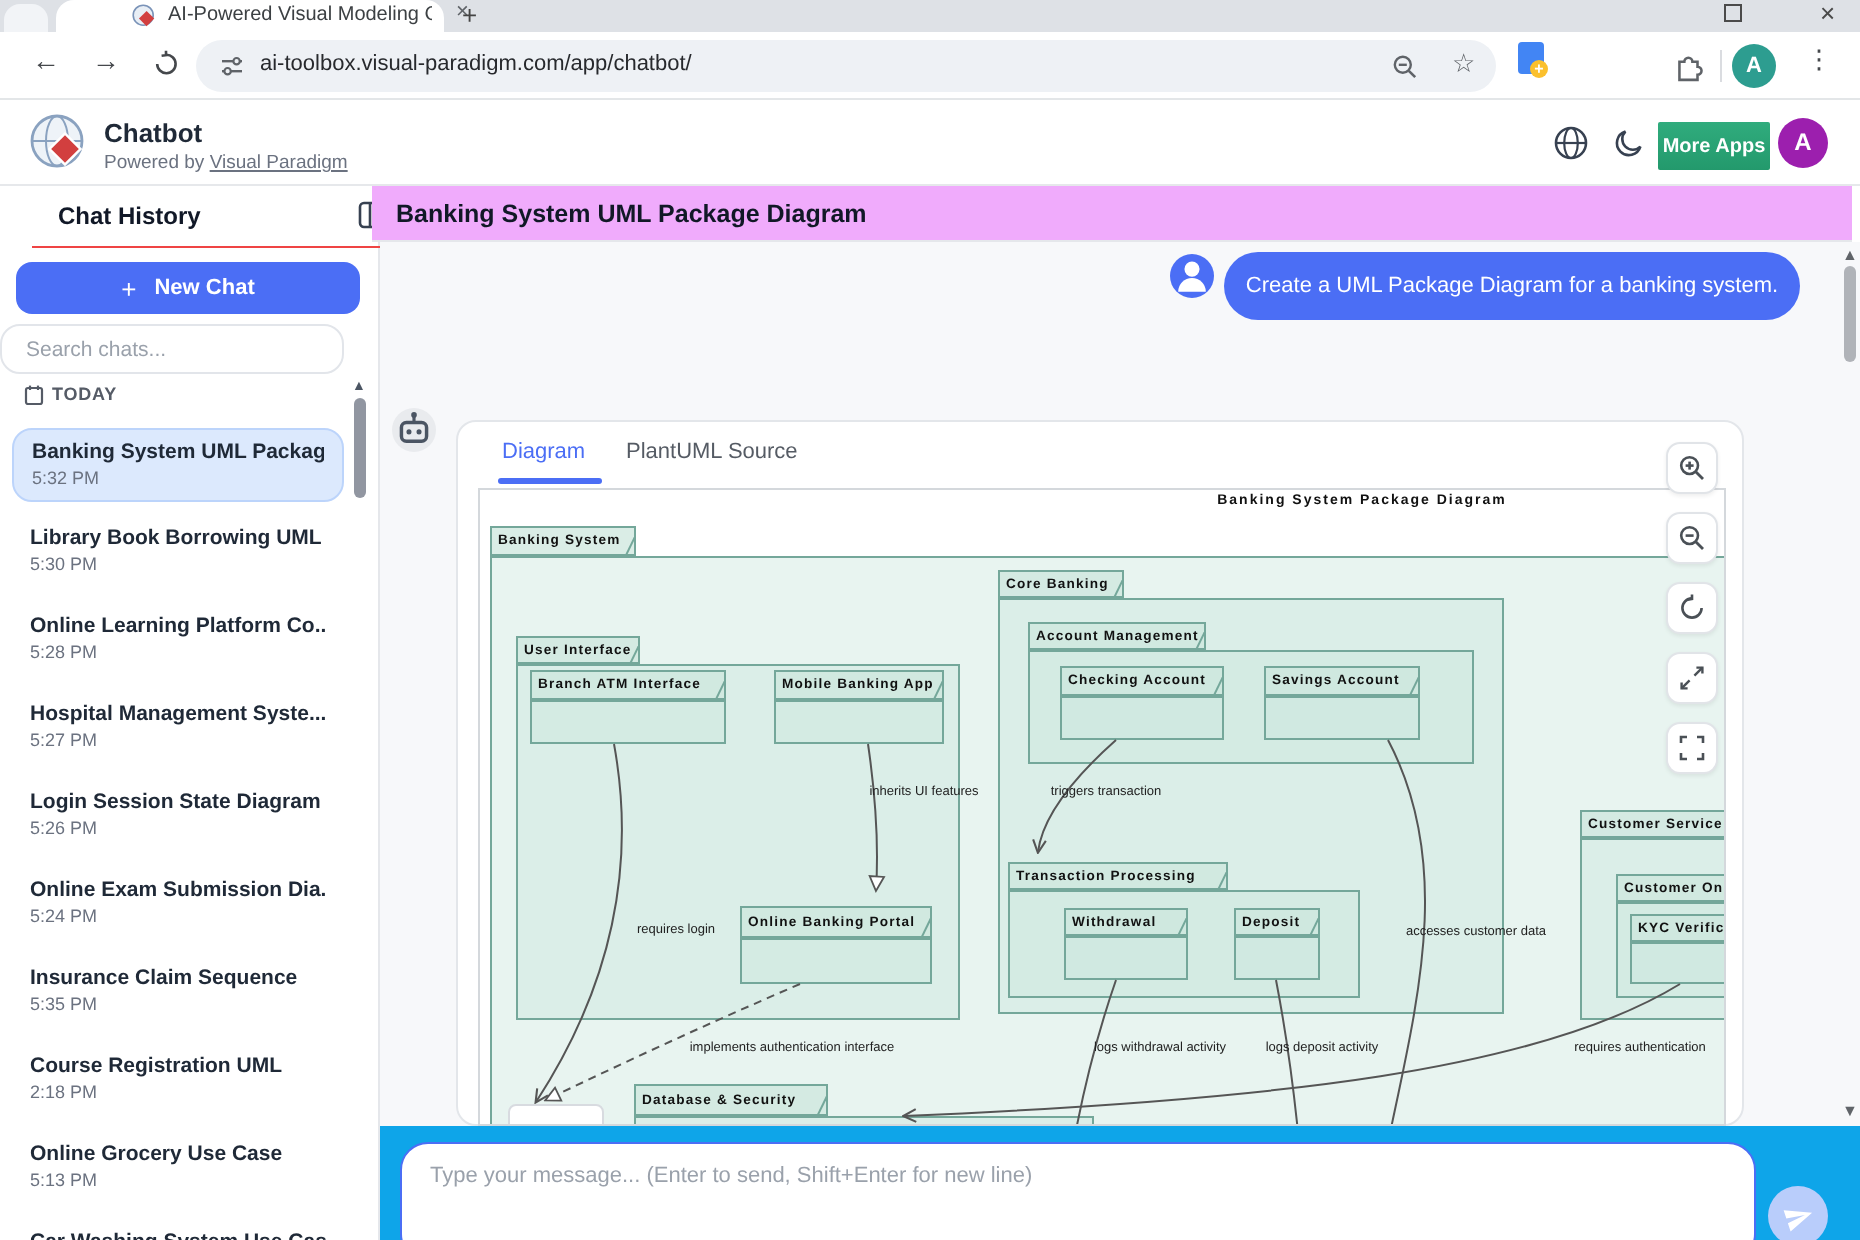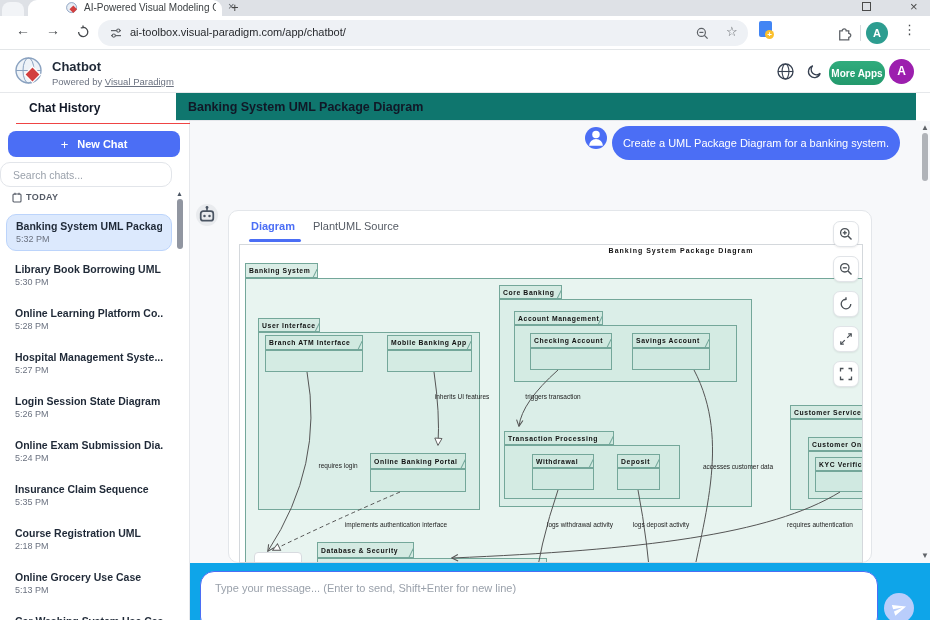--- a/index.html
+++ b/index.html
@@ -27,21 +27,21 @@
   .sep { position:absolute; left:860px; top:9px; width:1px; height:16px; background:#dadce0; }
   .chromeavatar { position:absolute; left:866px; top:6px; width:22px; height:22px; background:#2d9d90; border-radius:50%; color:#fff; font-size:11px; font-weight:bold; text-align:center; line-height:22px; }
   .dots { position:absolute; left:903px; top:6px; font-size:13px; color:#45484c; }
 
   
   .appheader { position:absolute; left:0; top:50px; width:930px; height:43px; background:#fff; border-bottom:1px solid #e6e8eb; }
   .apptitle { position:absolute; left:52px; top:9px; font-size:13px; font-weight:bold; color:#1f2937; }
   .poweredby { position:absolute; left:52px; top:26px; font-size:9.5px; color:#6b7280; }
   .poweredby a { color:#6b7280; }
   .hicon { position:absolute; top:13px; }
-  .moreapps { position:absolute; left:829px; top:11px; width:56px; height:24px; border:none; border-radius:11px; background:linear-gradient(180deg,#30ac7d,#23996c); color:#fff; font-weight:bold; font-size:10px; font-family:"Liberation Sans",sans-serif; }
+  .moreapps { position:absolute; left:829px; top:11px; width:56px; height:24px; border:none; border-radius:1px; background:linear-gradient(180deg,#30ac7d,#23996c); color:#fff; font-weight:bold; font-size:10px; font-family:"Liberation Sans",sans-serif; }
   .appavatar { position:absolute; left:889px; top:9px; width:25px; height:25px; background:#9c1fae; border-radius:50%; color:#fff; font-weight:bold; font-size:12px; text-align:center; line-height:25px; }
 
   
   .sidebar { position:absolute; left:0; top:93px; width:190px; height:527px; background:#fff; border-right:1px solid #e5e7eb; }
   .sb-head { position:absolute; left:16px; top:0; width:174px; height:31px; border-bottom:1px solid #ef4444; }
   .sb-title { position:absolute; left:13px; top:8px; font-size:12px; font-weight:bold; color:#111827; }
   .sb-toggle { position:absolute; left:163px; top:7px; }
   .newchat { position:absolute; left:8px; top:38px; width:172px; height:26px; background:#4b6ef5; border:none; border-radius:8px; color:#fff; font-size:11px; font-weight:bold; font-family:"Liberation Sans",sans-serif; display:flex; align-items:center; justify-content:center; gap:9px; }
   .newchat .plus { font-size:13px; font-weight:normal; }
   .searchbox { position:absolute; left:0; top:69px; width:172px; height:25px; border:1px solid #e2e5ea; border-radius:10px; padding:0 12px; font-size:10.5px; font-family:Liberation Sans, sans-serif; color:#374151; }
@@ -50,32 +50,32 @@
   .cal { position:absolute; left:12px; top:99px; }
   .chatlist { position:absolute; left:6px; top:121px; width:166px; height:406px; overflow:hidden; }
   .chatitem { position:relative; height:44px; padding:5px 9px 0 9px; border-radius:10px; cursor:pointer; }
   .chatitem.active { background:#dce9fd; border:1px solid #bcd4fb; height:37px; margin-bottom:7px; }
   .ci-title { font-size:10.5px; font-weight:bold; color:#1f2937; white-space:nowrap; overflow:hidden; }
   .ci-time { font-size:9px; color:#6b7280; margin-top:2px; }
   .sb-scroll-up { position:absolute; left:176px; top:97px; font-size:7px; color:#4b5563; }
   .sb-thumb { position:absolute; left:177px; top:106px; width:6px; height:50px; background:#9196a1; border-radius:3px; }
 
   
-  .main-titlebar { position:absolute; left:176px; top:93px; width:740px; height:28px; background:#0f766e; border-bottom:1px solid #e5e7eb; }
+  .main-titlebar { position:absolute; left:186px; top:93px; width:740px; height:28px; background:#f0abfc; border-bottom:1px solid #e5e7eb; }
   .main-title { position:absolute; left:12px; top:7px; font-size:12.5px; font-weight:bold; color:#111827; }
   .chatarea { position:absolute; left:190px; top:121px; width:740px; height:442px; background:#f7f8fa; overflow:hidden; }
   .useravatar { position:absolute; left:395px; top:6px; width:22px; height:22px; background:#4b6ef5; border-radius:50%; }
   .userbubble { position:absolute; left:422px; top:5px; width:288px; height:34px; background:#4b6ef5; border-radius:17px; color:#fff; font-size:11px; text-align:center; line-height:34px; white-space:nowrap; overflow:hidden; }
   .botavatar { position:absolute; left:6px; top:83px; width:22px; height:22px; background:#e9ebee; border-radius:50%; }
   .ca-scroll-up { position:absolute; left:731px; top:2px; font-size:8px; color:#606469; }
   .ca-scroll-dn { position:absolute; left:731px; top:430px; font-size:8px; color:#606469; }
   .ca-thumb { position:absolute; left:732px; top:12px; width:6px; height:48px; background:#b0b3b8; border-radius:3px; }
 
   .card { position:absolute; left:38px; top:89px; width:644px; height:353px; background:#fff; border:1px solid #e3e6ea; border-radius:10px; }
-  .tab-diagram { position:absolute; left:22px; top:9px; font-size:11px; font-weight:bold; color:#4b6ef5; cursor:pointer; }
+  .tab-diagram { position:absolute; left:22px; top:9px; font-size:11px; font-weight:normal; color:#4b6ef5; cursor:pointer; }
   .tab-underline { position:absolute; left:20px; top:28px; width:52px; height:2.5px; background:#4b6ef5; border-radius:2px; }
   .tab-source { position:absolute; left:84px; top:9px; font-size:11px; color:#555b64; cursor:pointer; }
   .canvas { position:absolute; left:10px; top:33px; width:624px; height:319px; border:1px solid #d4d8dc; background:#fff; overflow:hidden; }
   .dg-title { position:absolute; left:291px; top:2px; width:300px; text-align:center; font-size:7px; font-weight:bold; letter-spacing:1px; color:#111; z-index:6; }
   .pkg-body { position:absolute; border:1px solid #74a79a; background:rgba(205,231,222,0.45); z-index:1; }
   .pkg-tab { position:absolute; border:1px solid #74a79a; background:rgba(205,231,222,0.75); z-index:2; font-size:6.8px; font-weight:bold; letter-spacing:.6px; color:#111; padding-left:3px; white-space:nowrap; overflow:hidden; }
   .pkg-tab::after { content:''; position:absolute; right:0px; top:-2px; width:1px; height:130%; background:#74a79a; transform:rotate(26deg); }
   .edges { position:absolute; left:0; top:0; z-index:4; }
   .edge-label { position:absolute; transform:translate(-50%,-50%); font-size:6.5px; color:#222; white-space:nowrap; z-index:5; }
   .zoombadge { position:absolute; left:14px; top:307px; width:48px; height:14px; background:#fff; border:1px solid #d8dbe0; border-radius:4px; z-index:7; }

